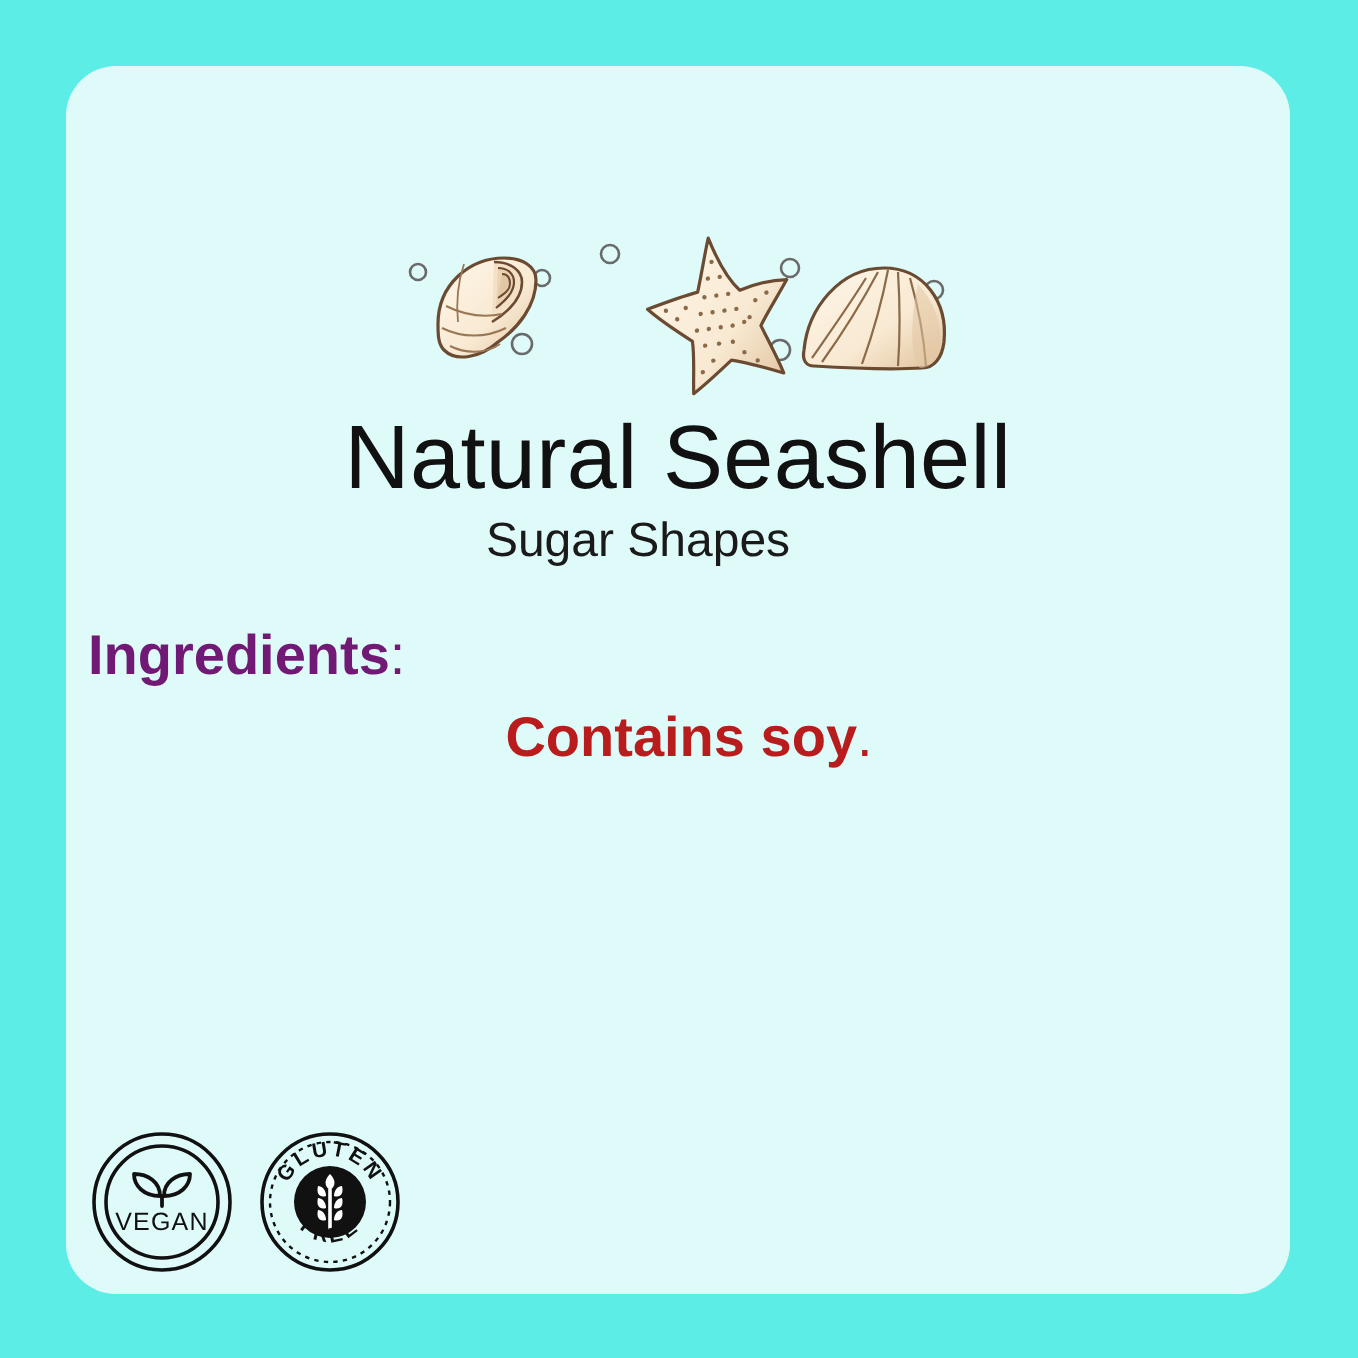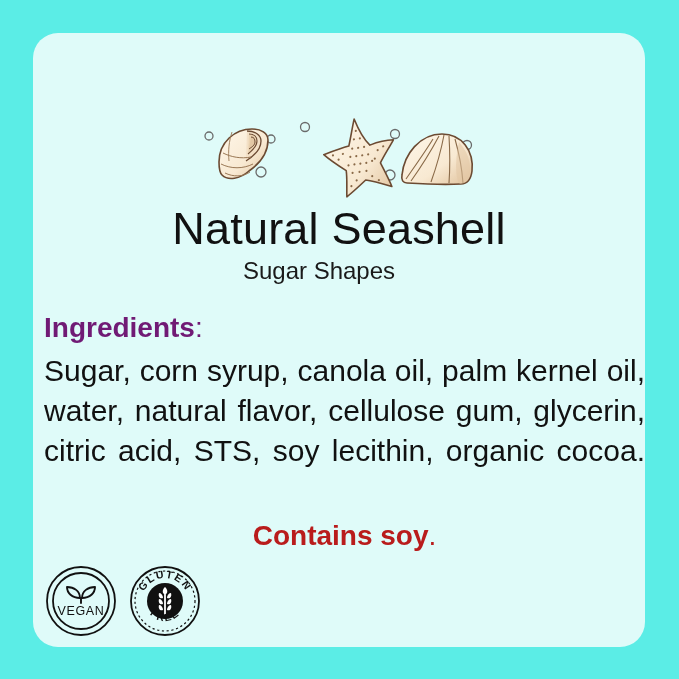--- a/index.html
+++ b/index.html
@@ -219,21 +219,20 @@
       </g>
     </svg>
   </div>
 
   <div class="product-title">Natural Seashell</div>
   <div class="product-subtitle">Sugar Shapes</div>
 
   <div class="ingredients-block">
     <div class="ingredients-heading"><span class="heading-word">Ingredients</span><span class="heading-colon">:</span></div>
 
-    <p class="ingredients-body">Sugar, corn syrup, canola oil, palm kernel oil, water, natural flavor, cellulose gum, glycerin, citric acid, STS, soy lecithin, organic cocoa.</p>
 
     <div class="allergen-line"><span class="allergen-text">Contains soy</span><span class="allergen-period">.</span></div>
   </div>
 
   <div class="badge-row">
 
     <div class="cert-badges">
 
       <svg width="72" height="72" viewBox="0 0 72 72" xmlns="http://www.w3.org/2000/svg">
         <circle cx="36" cy="36" r="34" fill="none" stroke="#111111" stroke-width="1.8"></circle>

